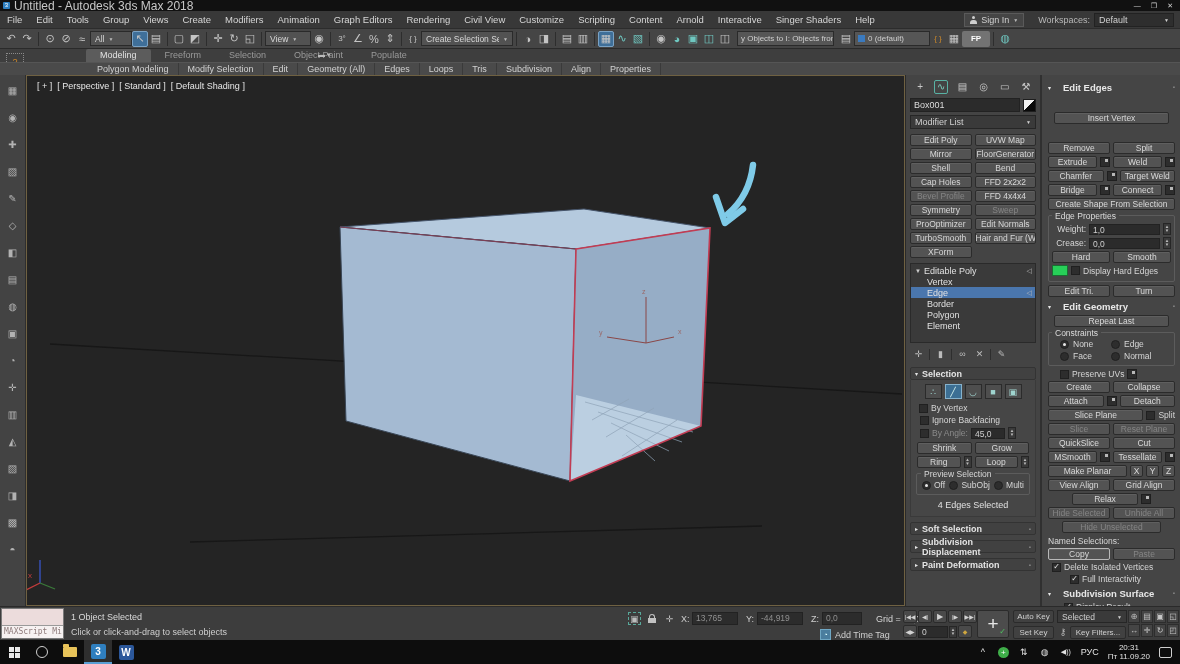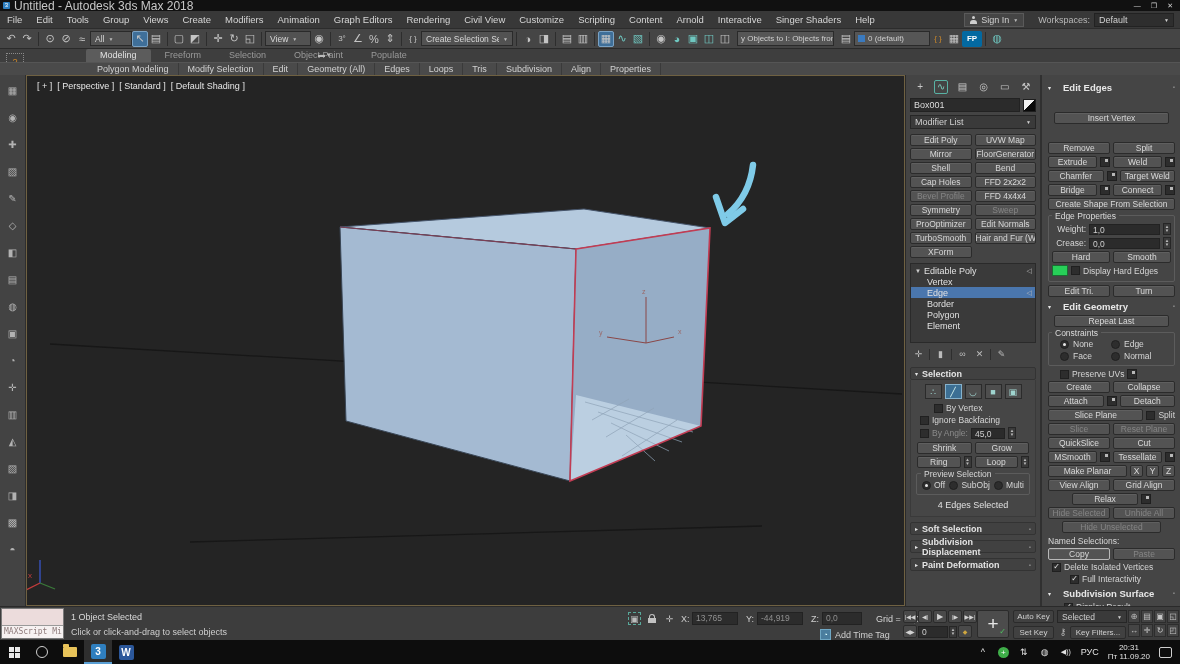--- a/index.html
+++ b/index.html
@@ -26,21 +26,21 @@
   .toolbar{position:absolute;left:0;top:29px;width:1180px;height:20px;background:#454545;border-bottom:1px solid #2a2a2a;display:flex;align-items:center;padding:0 3px;}
   .ticon{min-width:16px;height:16px;display:flex;align-items:center;justify-content:center;font-size:11px;color:#c4c4c4;}
   .ticon.teal{color:#6fc7c0;}
   .ticon.small{font-size:8px;}
   .ticon.hl{background:#3f6f99;border:1px solid #7aa2c4;border-radius:2px;}
   .tsep{width:1px;height:14px;background:#2d2d2d;margin:0 3px;}
   .dd{height:15px;background:#525252;border:1px solid #2a2a2a;display:flex;align-items:center;padding:0 4px;gap:4px;font-size:8.5px;color:#d8d8d8;white-space:nowrap;}
   .dd .arr{font-size:5px;color:#bbb;}
   .sunken{height:15px;background:#565656;border:1px solid #2a2a2a;color:#cfcfcf;font-size:8px;display:flex;align-items:center;padding:0 3px;overflow:hidden;white-space:nowrap;}
   .bluesq{width:7px;height:7px;background:#3a7abf;margin-right:3px;}
-  .fp{width:20px;height:16px;background:#0369a1;color:#fff;font-size:8px;font-weight:bold;display:flex;align-items:center;justify-content:center;border-radius:2px;}
+  .fp{width:28px;height:16px;background:#737373;color:#fff;font-size:8px;font-weight:bold;display:flex;align-items:center;justify-content:center;border-radius:2px;}
 
   
   .ribbon{position:absolute;left:0;top:49px;width:1180px;height:26px;background:#3e3e3e;}
   .ribicon{position:absolute;left:6px;top:4px;width:18px;height:17px;border:1px dotted #8a8a8a;color:#cf8a2a;font-size:9px;display:flex;align-items:center;justify-content:center;}
   .rtabs{position:absolute;left:86px;top:0;height:13px;display:flex;}
   .rtab{padding:0 14px;line-height:13px;font-size:9px;color:#9a9a9a;}
   .rtab.active{background:#5c5c5c;color:#e2e2e2;border-radius:2px 2px 0 0;}
   .ribmin{position:absolute;left:318px;top:2px;font-size:7px;color:#bbb;}
   .rsub{position:absolute;left:0;top:13px;width:1180px;height:13px;background:#4a4a4a;border-top:1px solid #555;display:flex;padding-left:88px;}
   .rsubi{padding:0 9px;line-height:12px;font-size:9px;color:#d2d2d2;border-right:1px solid #3a3a3a;white-space:nowrap;}
@@ -445,21 +445,21 @@
         <span>Selection</span>
       </div>
       <div class="rollbody">
         <div class="selicons">
           <span class="selico">∴</span>
           <span class="selico active">╱</span>
           <span class="selico">◡</span>
           <span class="selico">■</span>
           <span class="selico">▣</span>
         </div>
-        <div class="row" style="margin-left:20px">
+        <div class="row" style="margin-left:5px">
           <span class="chk"></span>
           <span class="lab">By Vertex</span>
         </div>
         <div class="row" style="margin-left:6px">
           <span class="chk"></span>
           <span class="lab">Ignore Backfacing</span>
         </div>
         <div class="row" style="margin-left:6px">
           <span class="chk"></span>
           <span class="lab dim">By Angle:</span>

